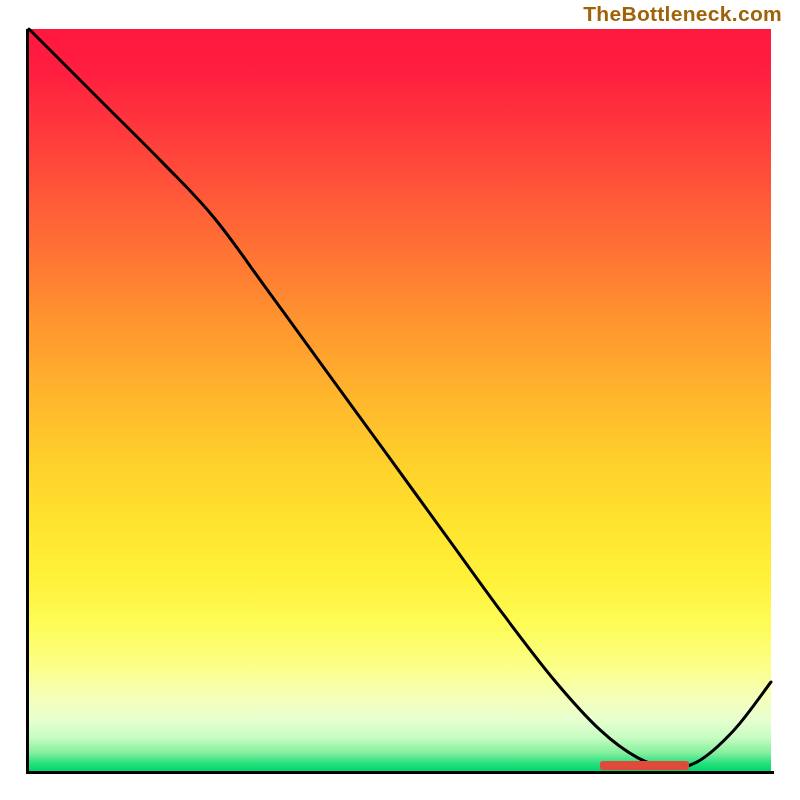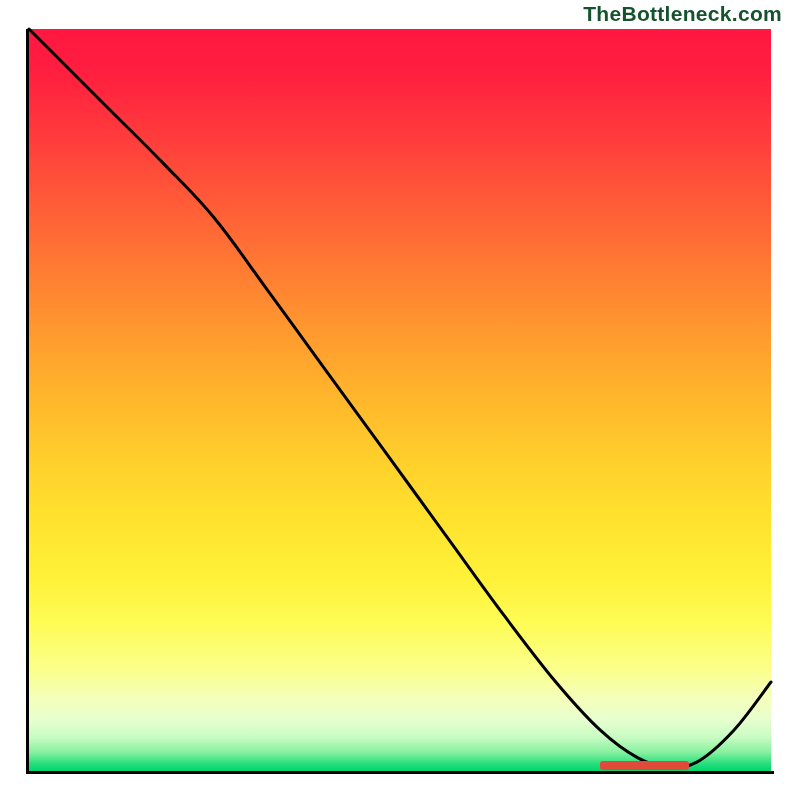--- a/index.html
+++ b/index.html
@@ -15,21 +15,21 @@
     position: relative;
     width: 800px;
     height: 800px;
   }
   .attribution {
     position: absolute;
     top: 2px;
     right: 18px;
     font-size: 21px;
     font-weight: 600;
-    color: #14532d;
+    color: #a16207;
     letter-spacing: 0.3px;
   }
   .plot-frame {
     position: absolute;
     left: 29px;
     top: 29px;
     width: 742px;
     height: 742px;
     box-sizing: border-box;
   }

